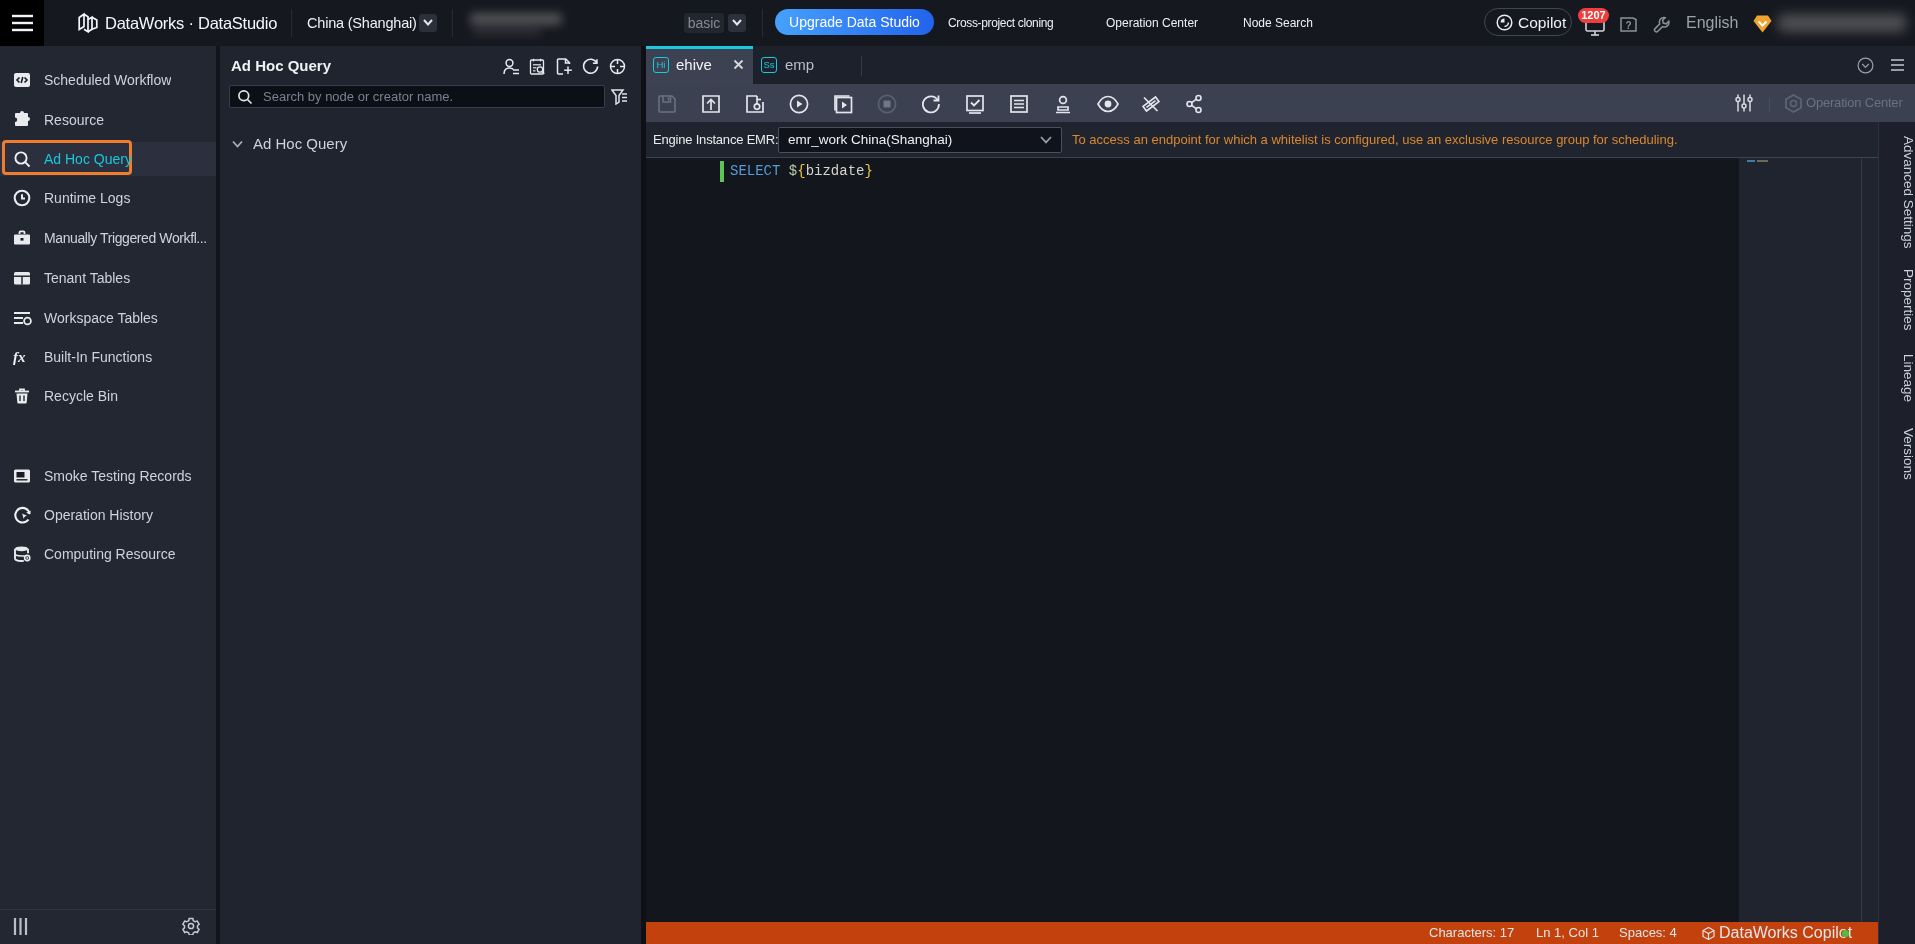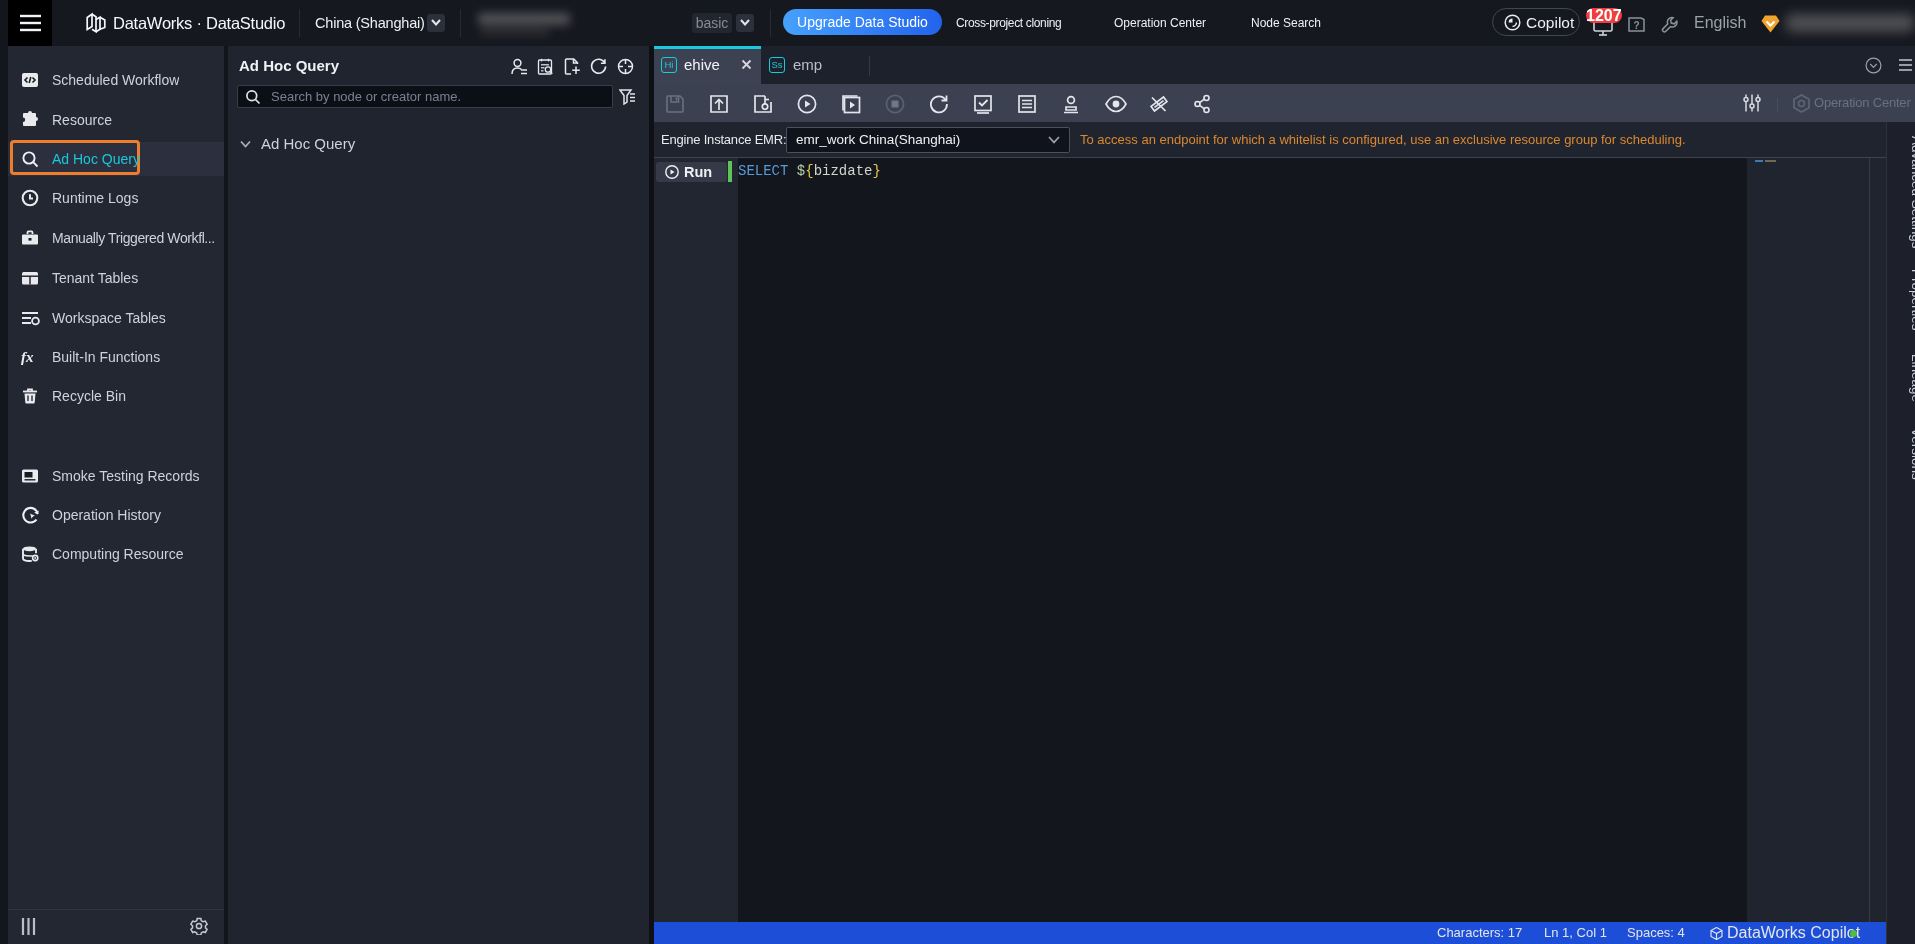--- a/index.html
+++ b/index.html
@@ -1,18 +1,18 @@
 <!DOCTYPE html>
 <html><head>
 <meta charset="utf-8">
 <style>
 * { margin:0; padding:0; box-sizing:border-box; }
 html,body { width:1915px; height:944px; overflow:hidden; background:#14161e; font-family:"Liberation Sans",sans-serif; }
 .abs { position:absolute; }
-#stage { position:relative; width:1616px; height:944px;margin-left:8px; }
+#stage { position:relative; width:1616px; height:944px; }
 
 #topbar { position:absolute; left:0; top:0; width:1915px; height:46px; background:#16181f; }
 #hambox { position:absolute; left:0; top:0; width:44px; height:46px; background:#000; }
 .tsep { position:absolute; top:9px; width:1px; height:28px; background:#262a33; }
 .navtxt { position:absolute; top:0; height:46px; line-height:46px; color:#edf0f4; font-size:12px; white-space:nowrap; }
 .chevbtn { position:absolute; top:14px; width:18px; height:18px; background:#2c303b; border-radius:3px; }
 
 #sidebar { position:absolute; left:0; top:46px; width:216px; height:898px; background:#232732; }
 .sitem { position:absolute; left:0; width:216px; height:34px; }
 .sitem .lbl { position:absolute; left:44px; top:0; height:34px; line-height:34px; font-size:14px; color:#ced3db; white-space:nowrap; max-width:168px; overflow:hidden; text-overflow:ellipsis; }
@@ -21,21 +21,21 @@
 #div1 { position:absolute; left:216px; top:46px; width:4px; height:898px; background:#12151b; }
 #midpanel { position:absolute; left:220px; top:46px; width:421px; height:898px; background:#20242e; }
 #div2 { position:absolute; left:641px; top:46px; width:5px; height:898px; background:#0e1016; }
 
 #tabbar { position:absolute; left:646px; top:46px; width:1269px; height:38px; background:#1d212b; }
 #toolbar { position:absolute; left:646px; top:84px; width:1269px; height:38px; background:#3c4152; }
 #enginerow { position:absolute; left:646px; top:122px; width:1232px; height:36px; background:#20242f; border-bottom:1px solid #3e4350; }
 #editor { position:absolute; left:646px; top:158px; width:1232px; height:764px; background:#14161e; }
 #gutter { position:absolute; left:646px; top:158px; width:84px; height:764px; background:#222631; }
 #minimap { position:absolute; left:1739px; top:158px; width:139px; height:764px; background:#20242e; }
-#statusbar { position:absolute; left:646px; top:922px; width:1232px; height:22px; background:#1d4ed8; }
+#statusbar { position:absolute; left:646px; top:922px; width:1232px; height:22px; background:#c2410c; }
 #rightstrip { position:absolute; left:1878px; top:122px; width:37px; height:822px; background:#1d202a; border-left:1px solid #2e323d; }
 .vtext { position:absolute; left:0; width:37px; color:#ccd0d8; font-size:13.5px; writing-mode:vertical-rl; text-align:center; }
 .ticon { position:absolute; top:95px; }
 .mono { font-family:"Liberation Mono",monospace; }
 </style>
 </head>
 <body>
 <div id="stage">
 
 <div id="topbar">
@@ -85,21 +85,21 @@
     <path d="M8.5 4.6 A3.9 3.9 0 0 0 4.6 8.5 L8.5 8.5 Z" fill="#e8ebf0"></path>
     <path d="M12.4 8.5 A3.9 3.9 0 0 1 8.5 12.4" fill="none" stroke="#e8ebf0" stroke-width="1.5"></path>
   </svg>
   <div class="navtxt" style="left:1518px;font-size:15.5px;">Copilot</div>
 
   <svg class="abs" style="left:1585px;top:18px" width="20" height="18" viewBox="0 0 20 18">
     <rect x="1" y="1" width="18" height="12" rx="1.5" fill="none" stroke="#ced3db" stroke-width="1.6"></rect>
     <path d="M6 17 L14 17" stroke="#ced3db" stroke-width="1.6"></path>
     <path d="M10 13 L10 17" stroke="#ced3db" stroke-width="1.6"></path>
   </svg>
-  <div class="abs" style="left:1578px;top:8px;min-width:31px;height:15px;background:#f03e3e;border-radius:8px;color:#fff;font-size:16px;font-weight:bold;text-align:center;line-height:15px;">1207</div>
+  <div class="abs" style="left:1578px;top:8px;min-width:31px;height:15px;background:#f03e3e;border-radius:8px;color:#fff;font-size:11px;font-weight:bold;text-align:center;line-height:15px;">1207</div>
 
   <svg class="abs" style="left:1620px;top:17px" width="17" height="16" viewBox="0 0 17 16">
     <path d="M1 2.5 L1 14 L16 14 L16 2.5 L13 1 L1 1 Z" fill="none" stroke="#8b919c" stroke-width="1.5"></path>
     <text x="8.5" y="11.5" font-size="10" font-weight="bold" fill="#8b919c" text-anchor="middle" font-family="Liberation Sans">?</text>
   </svg>
 
   <svg class="abs" style="left:1653px;top:16px" width="17" height="17" viewBox="0 0 17 17">
     <path d="M15.8 5.2 A4.6 4.6 0 0 1 9.5 10.6 L4.8 15.3 A1.9 1.9 0 0 1 2.1 12.6 L6.8 7.9 A4.6 4.6 0 0 1 12.2 1.6 L9.6 4.2 L10.3 7.1 L13.2 7.8 Z" fill="none" stroke="#8b919c" stroke-width="1.5"></path>
   </svg>
   <div class="navtxt" style="left:1686px;color:#9aa1ab;font-size:16px;">English</div>
@@ -430,28 +430,20 @@
   <div class="abs" style="left:7px;top:0;height:35px;line-height:35px;font-size:13px;letter-spacing:-0.2px;color:#e8ebf0;white-space:nowrap;">Engine Instance EMR:</div>
   <div class="abs" style="left:132px;top:5px;width:284px;height:26px;background:#10131c;border:1px solid #4a505e;border-radius:2px;"></div>
   <div class="abs" style="left:142px;top:5px;height:26px;line-height:26px;font-size:13.5px;color:#eef0f4;">emr_work China(Shanghai)</div>
   <svg class="abs" style="left:394px;top:14px" width="12" height="8" viewBox="0 0 12 8">
         <path d="M1 1 L6 6.4 L11 1" fill="none" stroke="#9aa0aa" stroke-width="1.7"></path>
       </svg>
   <div class="abs" style="left:426px;top:0;height:35px;line-height:35px;font-size:13px;color:#d9882f;white-space:nowrap;text-align:center;">To access an endpoint for which a whitelist is configured, use an exclusive resource group for scheduling.</div>
 </div>
 
 <div id="editor"></div>
-<div id="gutter">
-  <div class="abs" style="left:2px;top:4px;width:71px;height:20px;background:#343a47;border-radius:3px;"></div>
-  <svg class="abs" style="left:11px;top:7px" width="14" height="14" viewBox="0 0 14 14">
-        <circle cx="7" cy="7" r="6.2" fill="none" stroke="#eef1f5" stroke-width="1.4"></circle>
-        <path d="M5.5 4.4 L9.6 7 L5.5 9.6 Z" fill="#eef1f5"></path>
-      </svg>
-  <div class="abs" style="left:30px;top:4px;height:20px;line-height:20px;font-size:14.5px;font-weight:bold;color:#eef1f5;">Run</div>
-</div>
 <div class="abs" style="left:720px;top:161px;width:4px;height:21px;background:#5ec457;"></div>
 <div class="abs mono" style="left:730px;top:162px;height:19px;line-height:19px;font-size:14px;white-space:pre;"><span style="color:#569cd6">SELECT</span><span> </span><span style="color:#b5cea8">$</span><span style="color:#e8c94a">{</span><span style="color:#d4d4cb">bizdate</span><span style="color:#e8c94a">}</span></div>
 <div id="minimap">
   <div class="abs" style="left:8px;top:2px;width:8px;height:2px;background:#3e7cab;"></div>
   <div class="abs" style="left:18px;top:2px;width:11px;height:2px;background:#6e6a58;"></div>
   <div class="abs" style="left:122px;top:0;width:1px;height:764px;background:#363b47;"></div>
 </div>
 <div id="statusbar">
   <div class="abs" style="left:783px;top:0;height:22px;line-height:22px;font-size:13px;color:#e2e5ea;">Characters: 17</div>
   <div class="abs" style="left:890px;top:0;height:22px;line-height:22px;font-size:13px;color:#e2e5ea;">Ln 1, Col 1</div>

